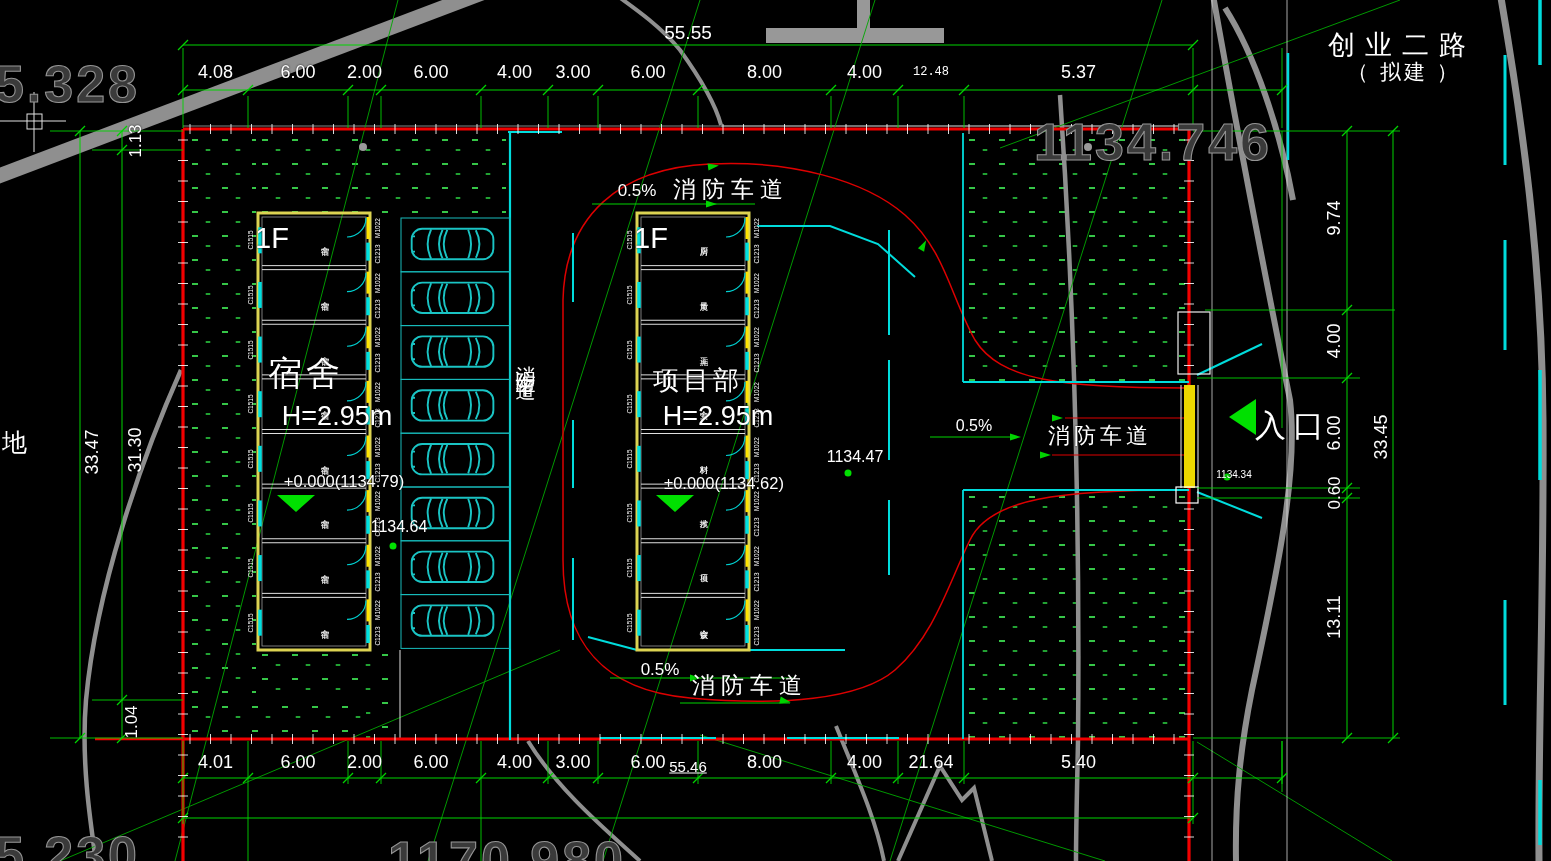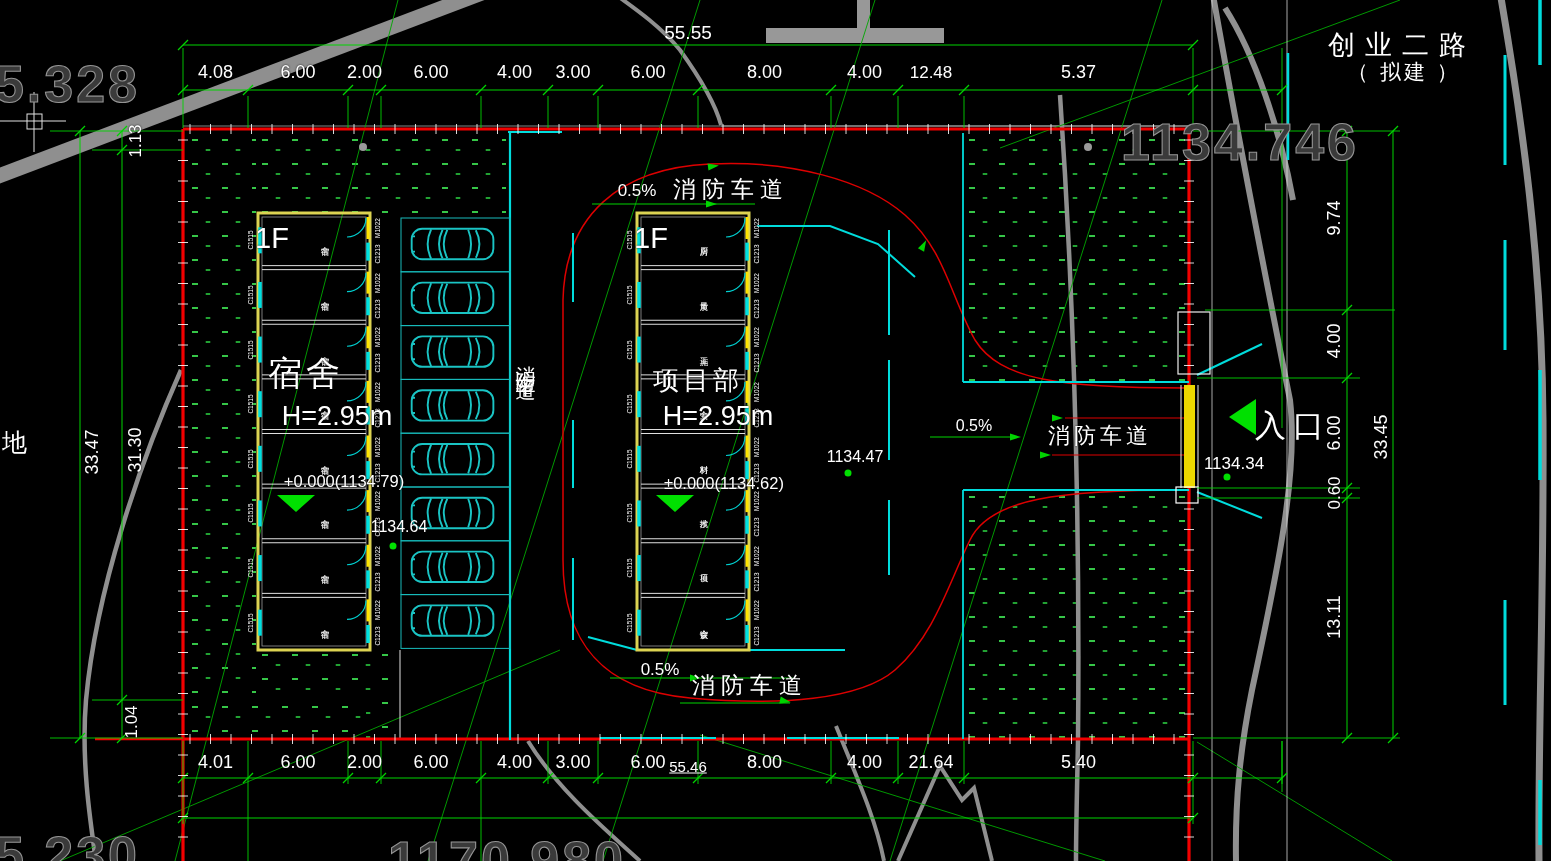--- a/index.html
+++ b/index.html
@@ -619,48 +619,48 @@
       <div class="lbl " style="left: 514.5px; top: 72px; font-size: 18px;">4.00</div>
       <div class="lbl " style="left: 514.5px; top: 762px; font-size: 18px;">4.00</div>
       <div class="lbl " style="left: 573px; top: 72px; font-size: 18px;">3.00</div>
       <div class="lbl " style="left: 573px; top: 762px; font-size: 18px;">3.00</div>
       <div class="lbl " style="left: 648px; top: 72px; font-size: 18px;">6.00</div>
       <div class="lbl " style="left: 648px; top: 762px; font-size: 18px;">6.00</div>
       <div class="lbl " style="left: 764.5px; top: 72px; font-size: 18px;">8.00</div>
       <div class="lbl " style="left: 764.5px; top: 762px; font-size: 18px;">8.00</div>
       <div class="lbl " style="left: 864.5px; top: 72px; font-size: 18px;">4.00</div>
       <div class="lbl " style="left: 864.5px; top: 762px; font-size: 18px;">4.00</div>
-      <div class="lbl " style="left: 931px; top: 72px; font-size: 17px;">12.48</div>
+      <div class="lbl " style="left: 931px; top: 72px; font-size: 12px; font-family: Liberation Mono, monospace;">12.48</div>
       <div class="lbl " style="left: 931px; top: 762px; font-size: 18px;">21.64</div>
       <div class="lbl " style="left: 1078.5px; top: 72px; font-size: 18px;">5.37</div>
       <div class="lbl " style="left: 1078.5px; top: 762px; font-size: 18px;">5.40</div>
       <div class="lbl " style="left: 688px; top: 32px; font-size: 19px;">55.55</div>
       <div class="lbl " style="left: 688px; top: 766px; font-size: 15px; text-decoration: underline;">55.46</div>
       <div class="lbl rot" style="left: 135px; top: 141px; font-size: 17px;">1.13</div>
       <div class="lbl rot" style="left: 135px; top: 450px; font-size: 18px;">31.30</div>
       <div class="lbl rot" style="left: 131px; top: 722px; font-size: 17px;">1.04</div>
       <div class="lbl rot" style="left: 92px; top: 452px; font-size: 18px;">33.47</div>
       <div class="lbl rot" style="left: 1334px; top: 218px; font-size: 18px;">9.74</div>
       <div class="lbl rot" style="left: 1334px; top: 341px; font-size: 18px;">4.00</div>
       <div class="lbl rot" style="left: 1334px; top: 433px; font-size: 18px;">6.00</div>
       <div class="lbl rot" style="left: 1334px; top: 493px; font-size: 17px;">0.60</div>
       <div class="lbl rot" style="left: 1334px; top: 617px; font-size: 18px;">13.11</div>
       <div class="lbl rot" style="left: 1381px; top: 437px; font-size: 18px;">33.45</div>
       <div class="lbl " style="left: 1402px; top: 45px; font-size: 27px; letter-spacing: 10px;">创业二路</div>
       <div class="lbl " style="left: 1404px; top: 71px; font-size: 21px; letter-spacing: 3px;">（ 拟建 ）</div>
       <div class="lbl " style="left: 1293px; top: 425px; font-size: 31px; letter-spacing: 7px;">入口</div>
-      <div class="lbl " style="left: 1234px; top: 463px; font-size: 17px;">1134.34</div>
+      <div class="lbl " style="left: 1234px; top: 475px; font-size: 10px;">1134.34</div>
       <div class="lbl " style="left: 855px; top: 457px; font-size: 16px;">1134.47</div>
       <div class="lbl " style="left: 399px; top: 527px; font-size: 16px;">1134.64</div>
       <div class="lbl " style="left: 637px; top: 190px; font-size: 17px;">0.5%</div>
       <div class="lbl " style="left: 731px; top: 189px; font-size: 23px; letter-spacing: 6px;">消防车道</div>
       <div class="lbl " style="left: 660px; top: 669px; font-size: 17px;">0.5%</div>
       <div class="lbl " style="left: 750px; top: 685px; font-size: 23px; letter-spacing: 6px;">消防车道</div>
       <div class="lbl " style="left: 974px; top: 426px; font-size: 16px;">0.5%</div>
       <div class="lbl " style="left: 1100px; top: 436px; font-size: 22px; letter-spacing: 4px;">消防车道</div>
       <div class="lbl vert" style="left: 516px; top: 350px; font-size: 20px; letter-spacing: 5px;">消防车道</div>
       <div class="lbl tl" style="left: 2px; top: 430px; font-size: 25px;">地</div>
       <div class="lbl survey tl" style="left: -98px; top: 58px;">1135.328</div>
-      <div class="lbl survey tl" style="left: 1121px; top: 116px;">1134.746</div>
+      <div class="lbl survey tl" style="left: 1034px; top: 116px;">1134.746</div>
       <div class="lbl survey tl" style="left: -98px; top: 829px;">1135.230</div>
       <div class="lbl survey tl" style="left: 388px; top: 834px;">1170.980</div>
     </div>
 </div>
 
 </body></html>

